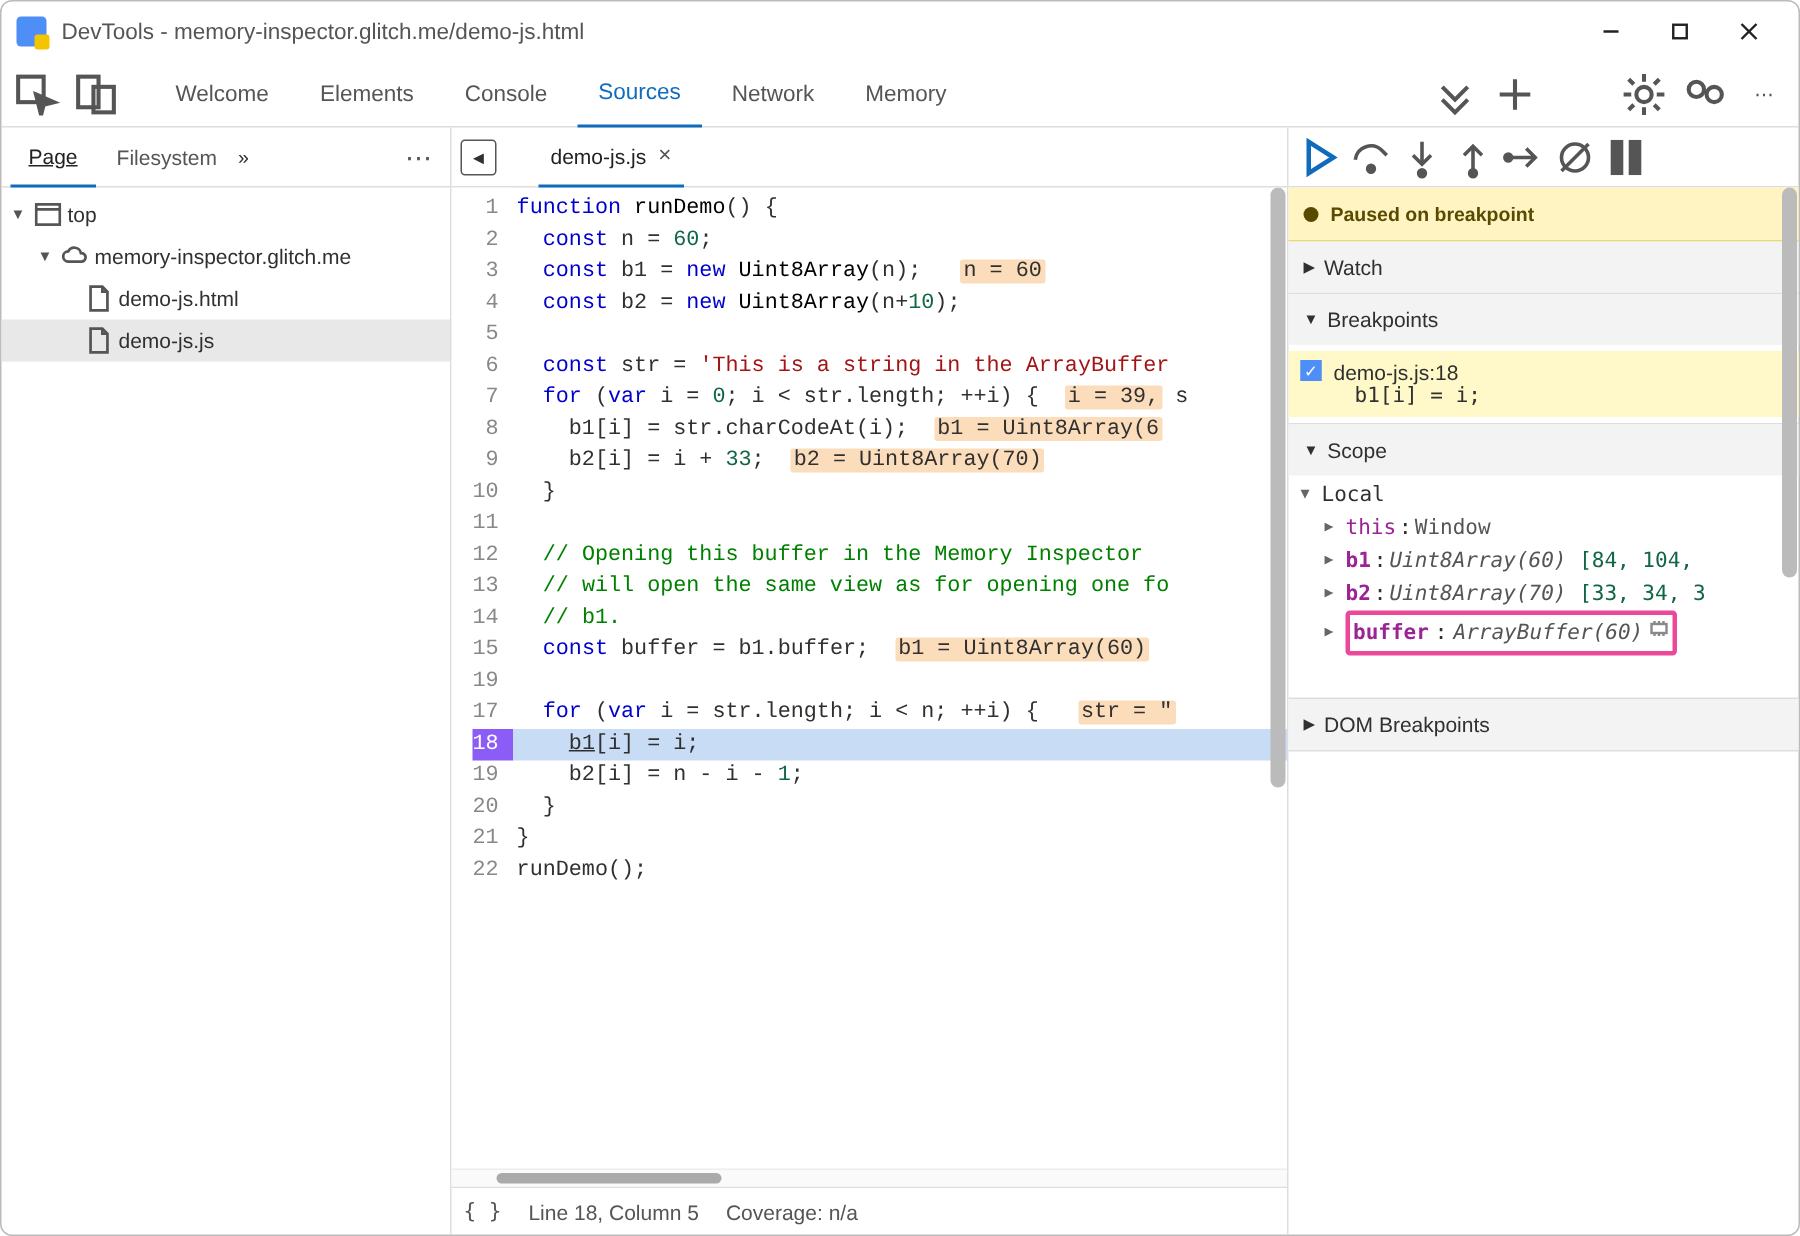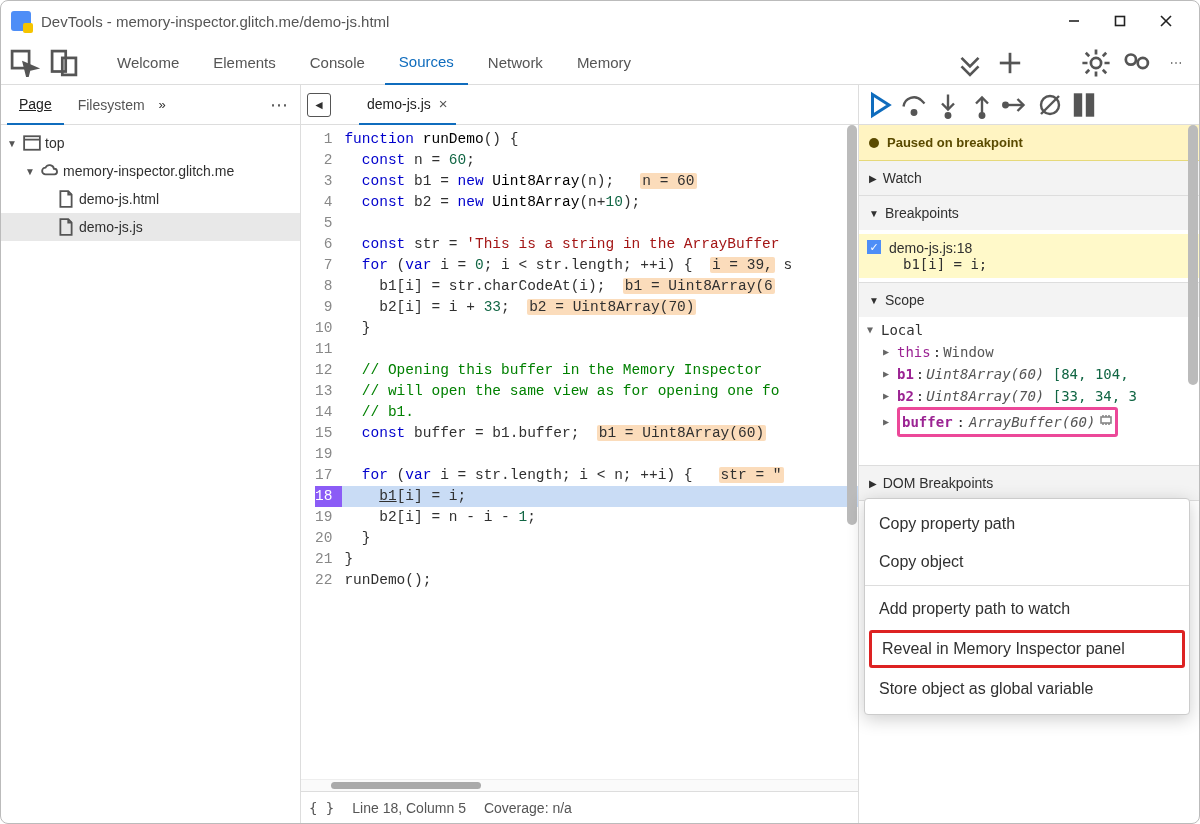--- a/index.html
+++ b/index.html
@@ -413,22 +413,14 @@
             <span>DOM Breakpoints</span>
           </div>
       </div>
 
       <div class="vscroll" style="top:40px;height:calc(100% - 40px);">
           <div class="vthumb" style="height:260px;top:0;"></div>
         </div>
     </div>
   </div>
 
-  <div class="ctxmenu">
-    <div class="mi">Copy property path</div>
-    <div class="mi">Copy object</div>
-    <div class="sep"></div>
-    <div class="mi">Add property path to watch</div>
-    <div class="mi boxed">Reveal in Memory Inspector panel</div>
-    <div class="mi">Store object as global variable</div>
-  </div>
 
 </div>
 
 </body></html>

